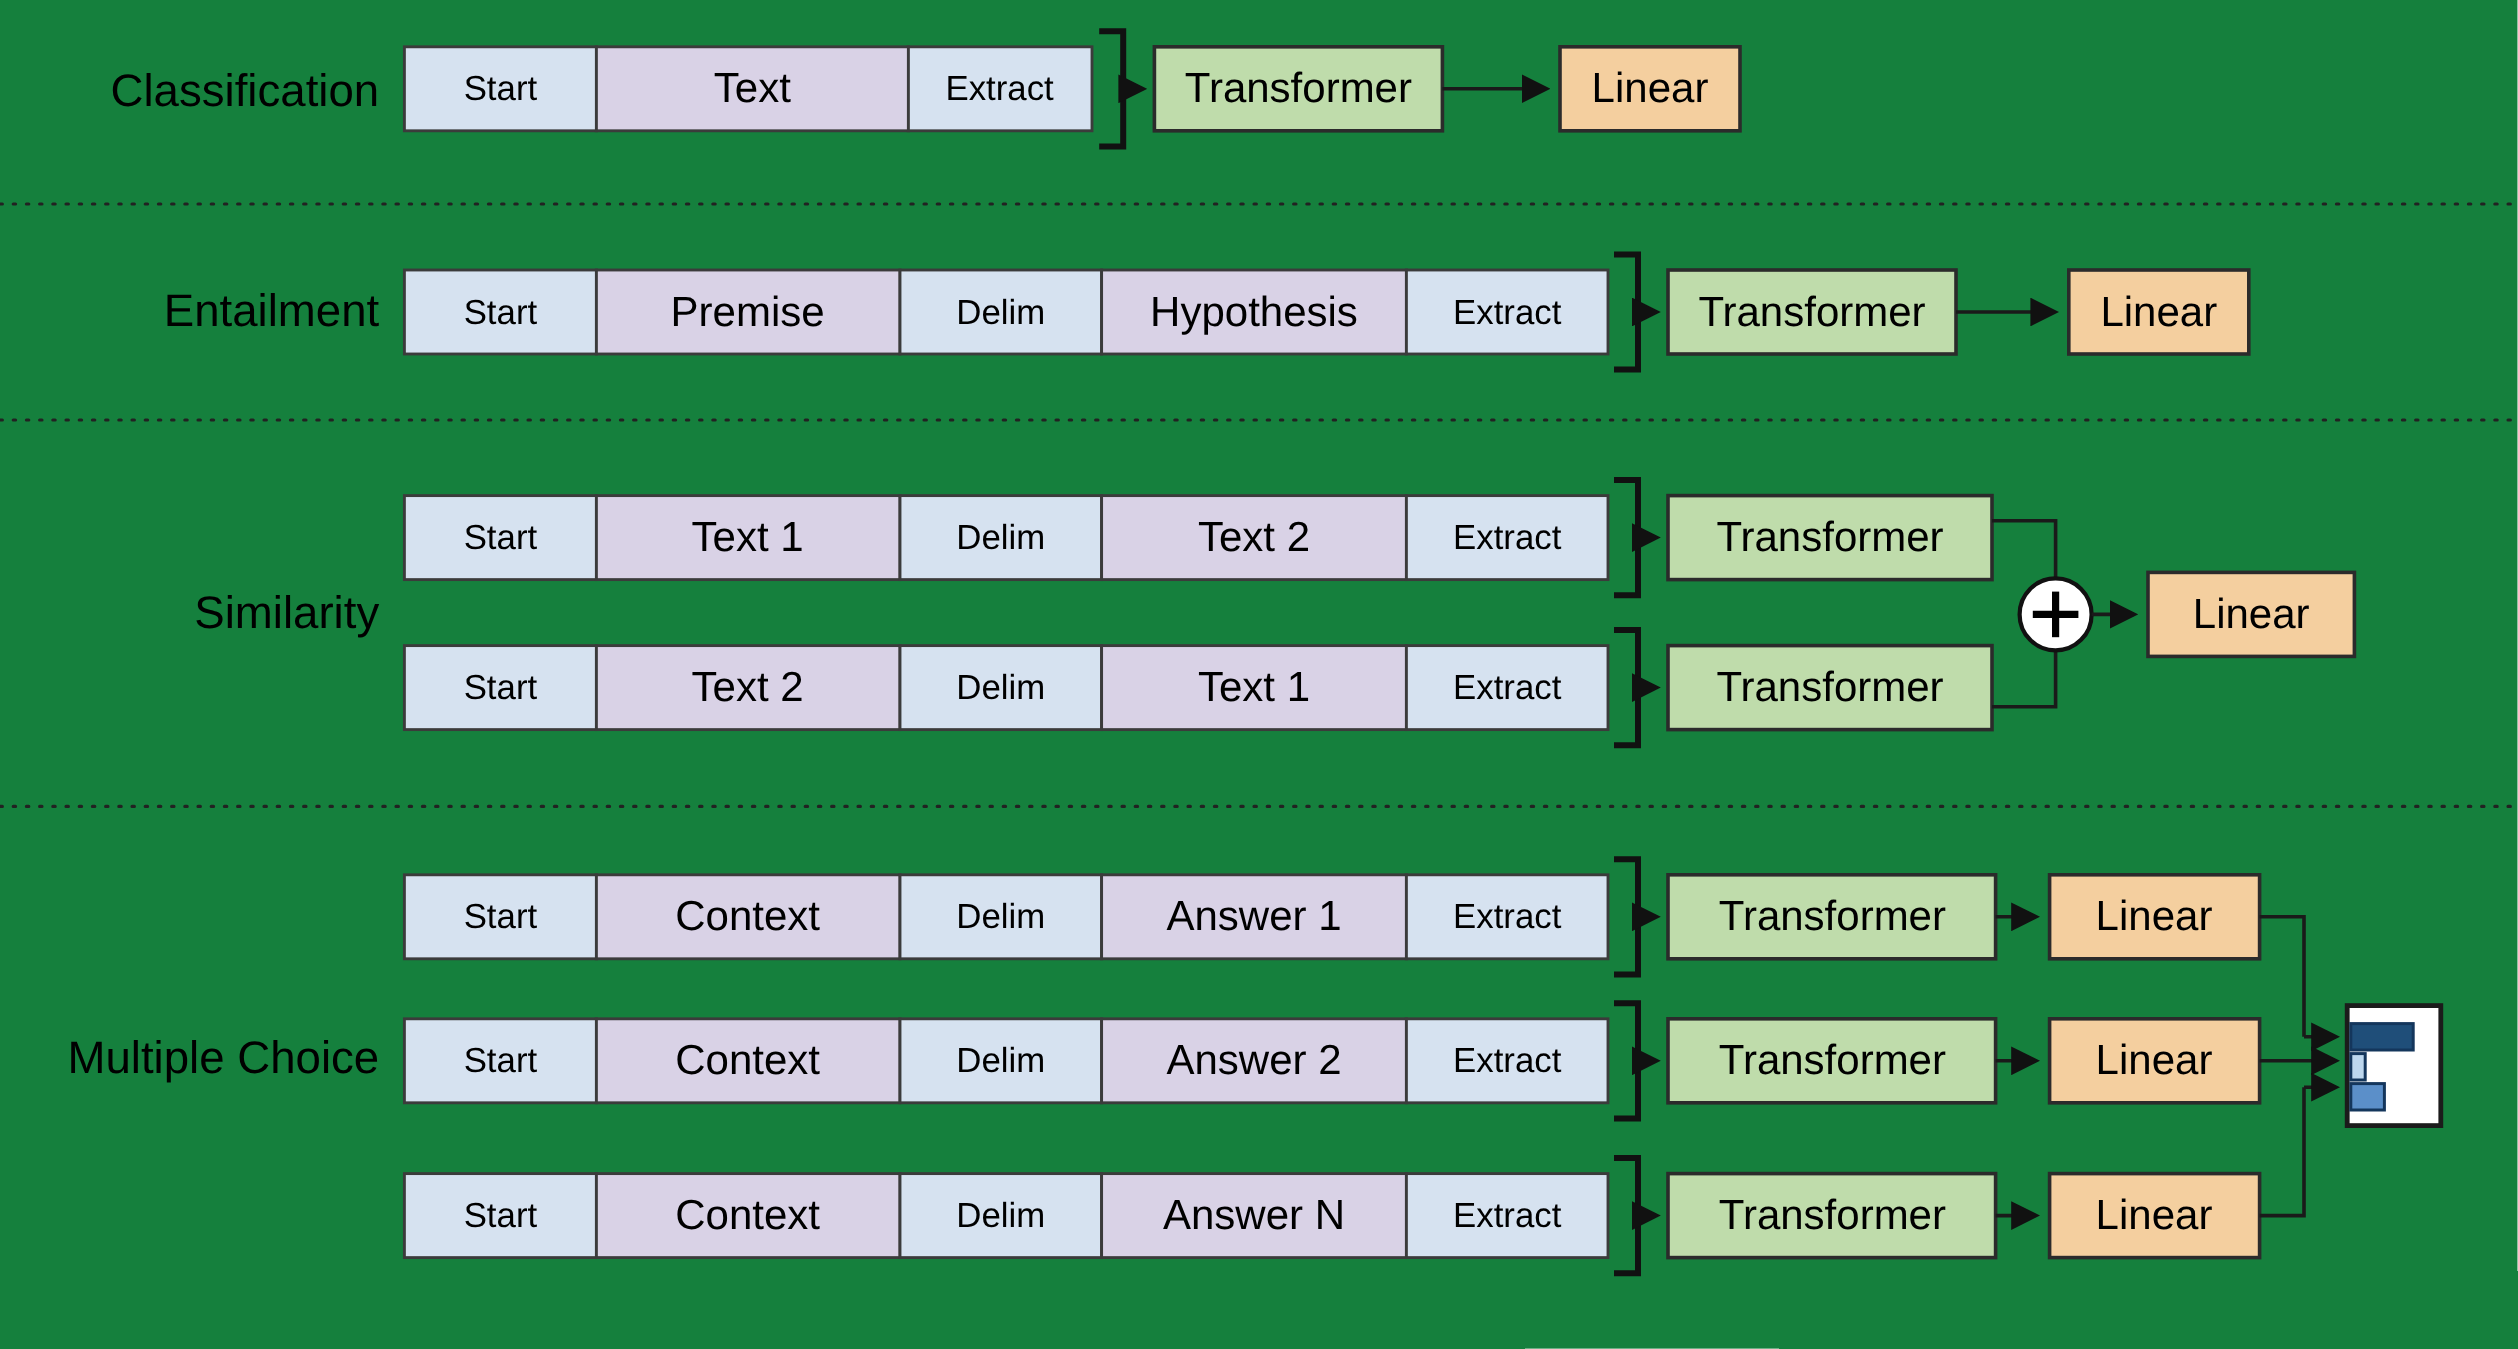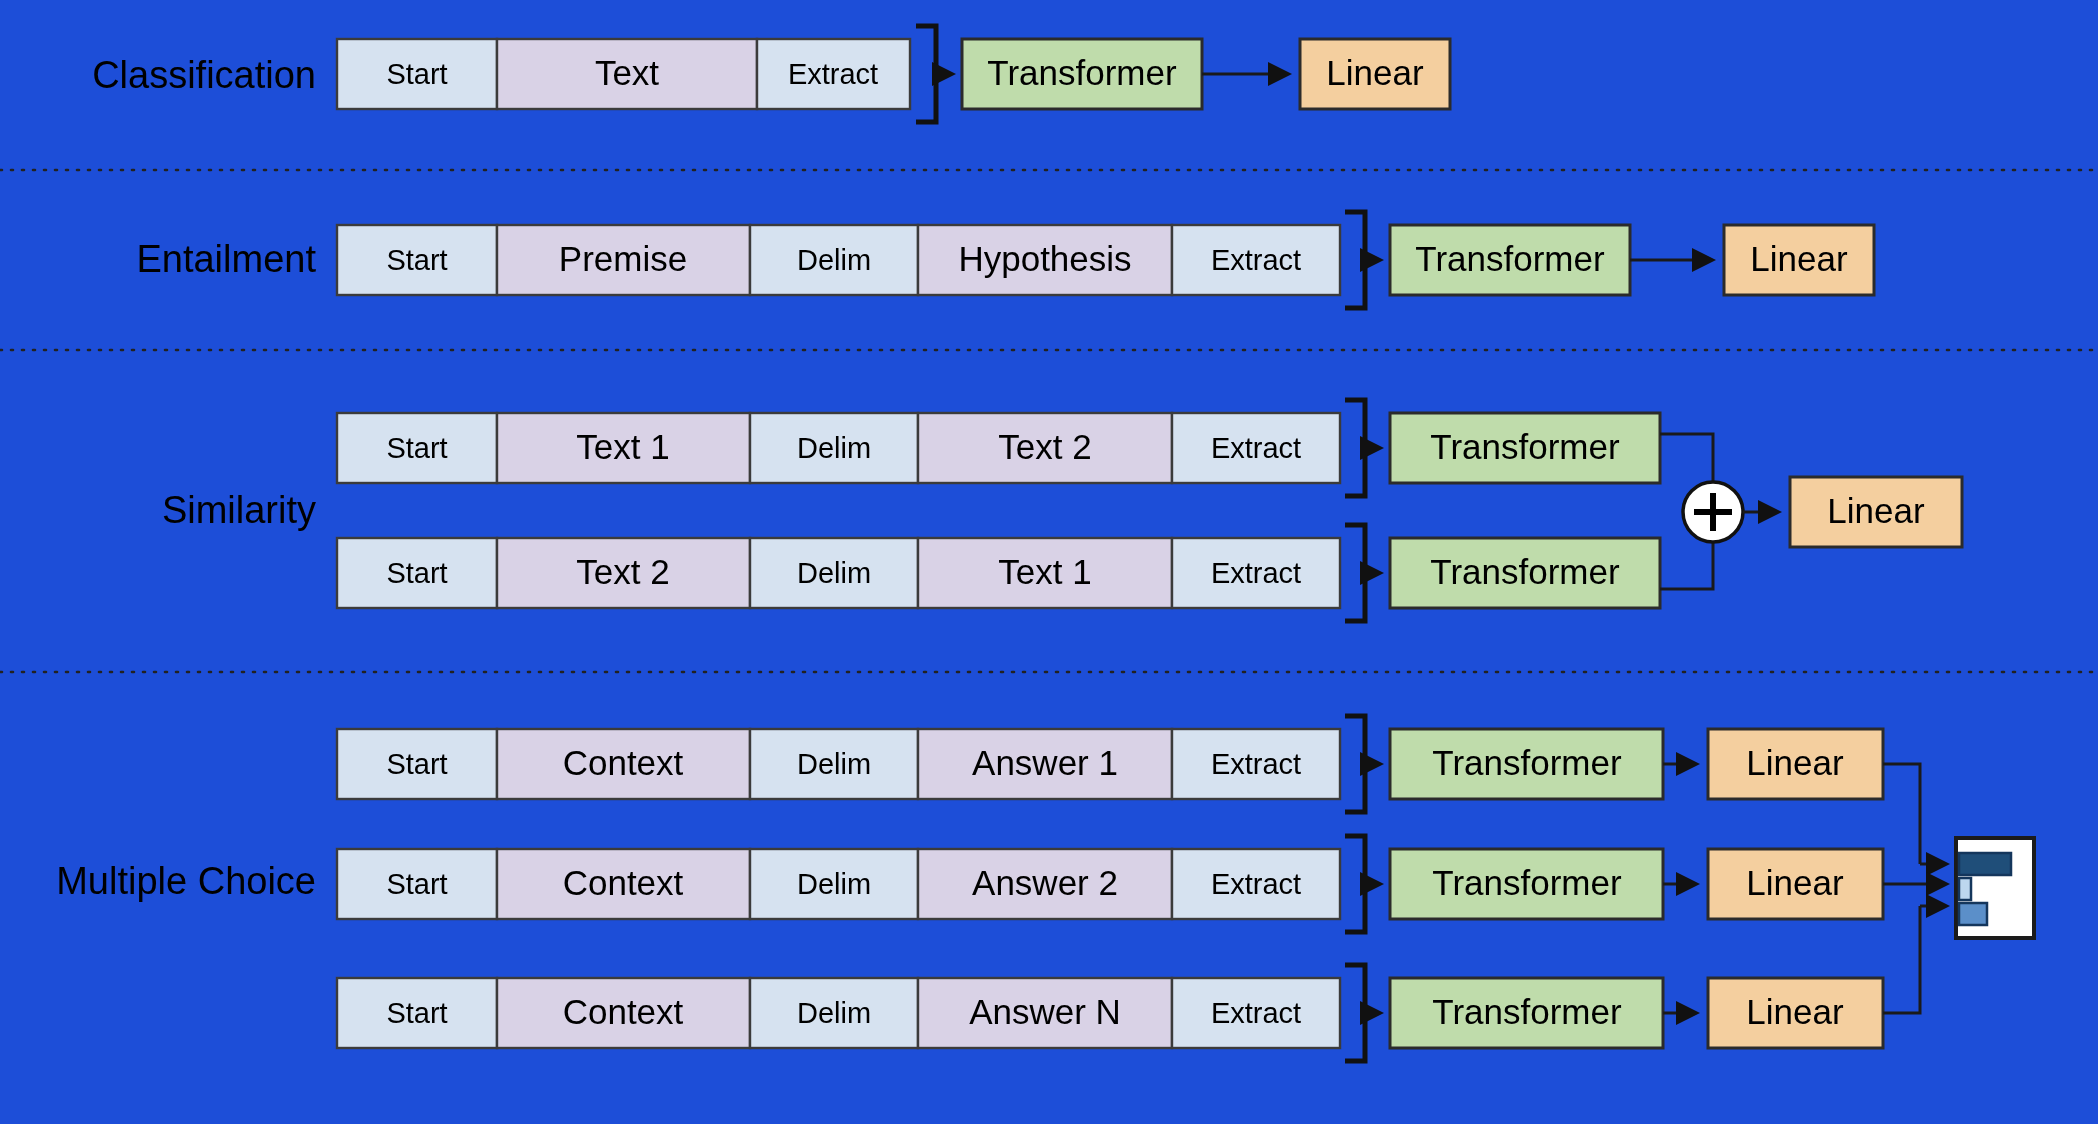--- a/index.html
+++ b/index.html
@@ -8,21 +8,21 @@
     background: #ffffff;
   }
   body {
     font-family: "Liberation Sans", sans-serif;
     color: #000000;
   }
   #canvas {
     position: relative;
     width: 2098px;
     height: 1124px;
-    background: #1d4ed8;
+    background: #15803d;
     overflow: hidden;
   }
   svg#diagram {
     position: absolute;
     left: 0;
     top: 0;
     width: 2098px;
     height: 1124px;
   }
   .rowlabel {

